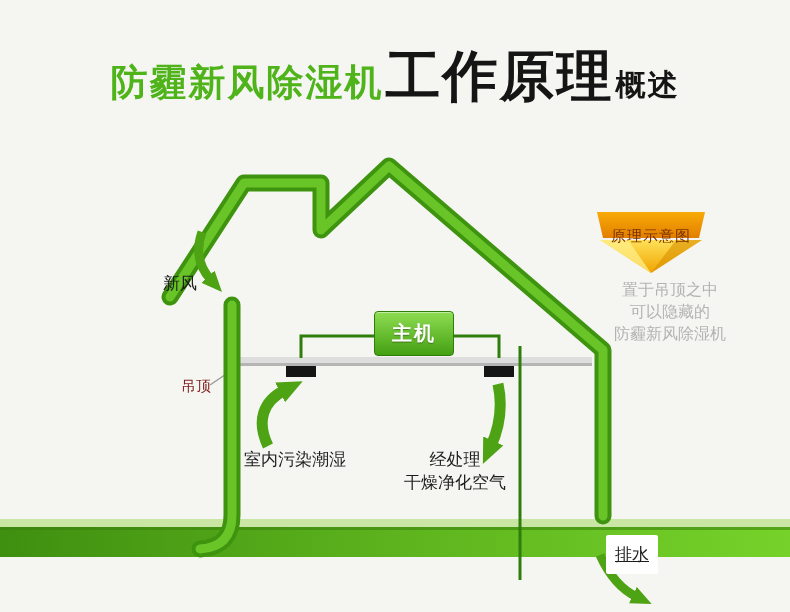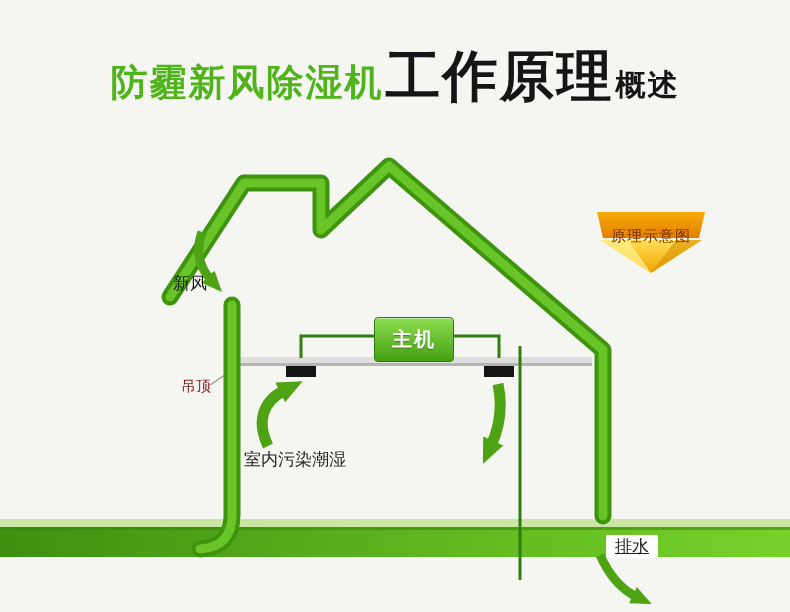--- a/index.html
+++ b/index.html
@@ -15,32 +15,32 @@
   .title{
     position:absolute;left:0;top:40px;width:790px;
     text-align:center;white-space:nowrap;
   }
   .title span{display:inline-block;vertical-align:baseline;font-weight:900;letter-spacing:2px;}
   .t-brand{font-size:37px;color:#4fb31a;}
   .t-main{font-size:55px;color:#151515;margin:0 2px;}
   .t-suffix{font-size:30px;color:#151515;}
 
   .label{position:absolute;color:#1c1c1c;}
-  .fresh-air{left:173px;top:272px;font-size:17px;}
+  .fresh-air{left:163px;top:272px;font-size:17px;}
   .ceiling-label{left:181px;top:377px;font-size:15px;color:#7f1d1d;}
   .intake{left:190px;top:448px;width:156px;text-align:right;font-size:17px;line-height:23px;}
   .output{left:377px;top:448px;width:156px;text-align:center;font-size:17px;line-height:23px;}
-  .drain{left:606px;top:535px;font-size:17px;background:#ffffff;padding:0 9px;border-radius:2px;text-decoration:underline;}
+  .drain{left:606px;top:535px;font-size:17px;background:#ffffff;padding:8px 9px;border-radius:2px;text-decoration:underline;}
 
   .main-unit{
     position:absolute;left:374px;top:311px;width:78px;height:43px;
     background:linear-gradient(#8edd52,#44a012);
     border:1px solid #2e7d0a;border-radius:4px;
     box-shadow:inset 0 1px 0 rgba(255,255,255,.45);
-    display:flex;align-items:center;justify-content:center;margin-top:6px;
+    display:flex;align-items:center;justify-content:center;
   }
   .main-unit span{color:#ffffff;font-size:20px;font-weight:bold;letter-spacing:2px;text-shadow:0 1px 1px rgba(0,0,0,.35);}
 
   .badge-text{
     position:absolute;left:597px;top:215px;width:108px;
     text-align:center;font-size:15px;font-weight:normal;
     color:#7b3000;letter-spacing:1px;margin-top:12px;
   }
   .side-note{
     position:absolute;left:593px;top:279px;width:154px;
@@ -123,19 +123,28 @@
   <div class="main-unit">
     <span>主机</span>
   </div>
 
   <div class="label ceiling-label">吊顶</div>
 
   <div class="label intake">
     <div>室内污染潮湿</div>
   </div>
 
+  <div class="label output">
+    <div>经处理</div>
+    <div>干燥净化空气</div>
+  </div>
 
   <div class="label drain">排水</div>
 
   <div class="badge-text">原理示意图</div>
 
+  <div class="side-note">
+    <div>置于吊顶之中</div>
+    <div>可以隐藏的</div>
+    <div>防霾新风除湿机</div>
+  </div>
 
 </div>
 
 </body></html>

